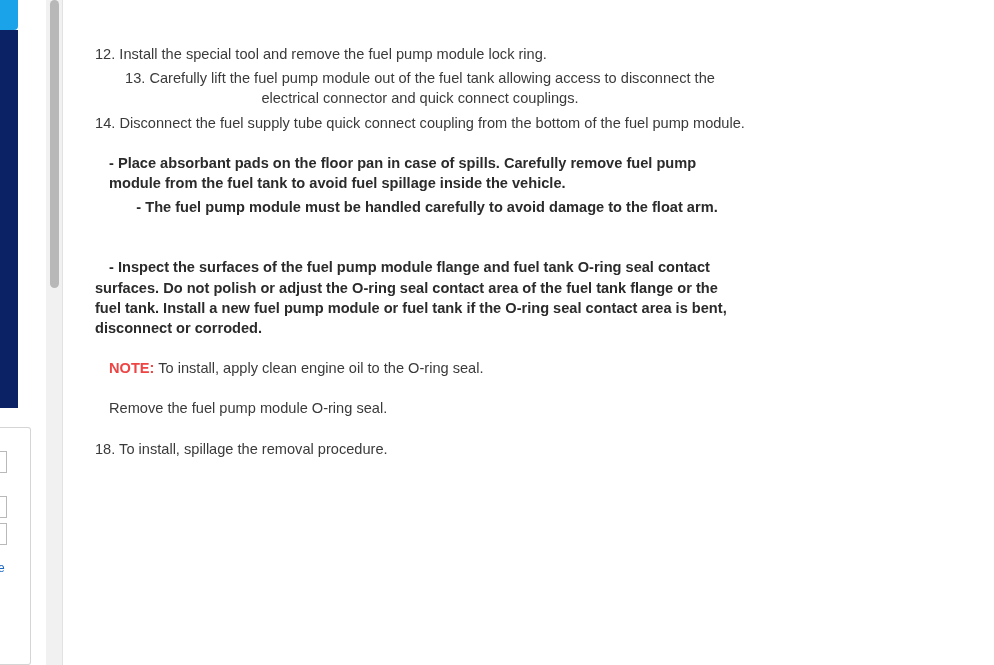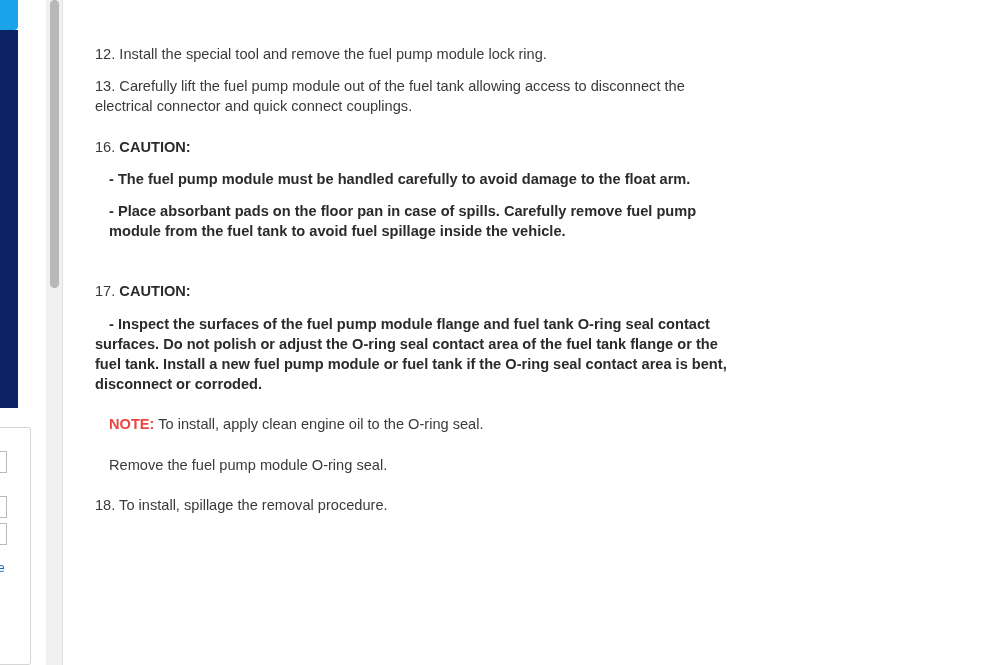--- a/index.html
+++ b/index.html
@@ -126,21 +126,22 @@
     top: 44px;
     width: 650px;
     color: #3a3a3a;
     font-size: 14.6px;
     line-height: 20.2px;
   }
   .para {
     margin: 0 0 0 0;
   }
   .para + .para {
-    margin-top: 12px;
+    margin-top: 4px;
+    text-align: center;
   }
   .gap {
     height: 20px;
   }
   .bold {
     font-weight: bold;
     color: #2b2b2b;
   }
   .indent-1 {
     display: block;
@@ -183,43 +184,38 @@
 
   <div class="doc-pane">
     <div class="doc-body">
 
       <p class="para">
         <span><span>12.</span> <span>Install the special tool and remove the fuel pump module lock ring.</span></span>
       </p>
       <p class="para">
         <span>13.</span> <span>Carefully lift the fuel pump module out of the fuel tank allowing access to disconnect the electrical connector and quick connect couplings.</span>
       </p>
-
-      <div class="gap"></div>
-
-      <p class="para">
-        <span>16.</span>
-        <span class="bold">CAUTION:</span>
+      <p class="para">
+        <span>14.</span> <span>Disconnect the fuel supply tube quick connect coupling from the bottom of the fuel pump module.</span>
+      </p>
+
+      <div class="gap"></div>
+
+      <p class="para">
+        <span class="block-indent bold" style="padding-left:14px;text-indent:0;">-  Place absorbant pads on the floor pan in case of spills. Carefully remove fuel pump module from the fuel tank to avoid fuel spillage inside the vehicle.</span>
       </p>
       <p class="para">
         <span class="indent-1 bold">-  The fuel pump module must be handled carefully to avoid damage to the float arm.</span>
       </p>
-      <p class="para">
-        <span class="block-indent bold" style="padding-left:14px;text-indent:0;">-  Place absorbant pads on the floor pan in case of spills. Carefully remove fuel pump module from the fuel tank to avoid fuel spillage inside the vehicle.</span>
-      </p>
-
-      <div class="gap"></div>
-
-
-      <div class="gap"></div>
-
-      <p class="para">
-        <span>17.</span>
-        <span class="bold">CAUTION:</span>
-      </p>
+
+      <div class="gap"></div>
+
+
+      <div class="gap"></div>
+
       <p class="para">
         <span class="indent-1 bold">-  Inspect the surfaces of the fuel pump module flange and fuel tank O-ring seal contact surfaces. Do not polish or adjust the O-ring seal contact area of the fuel tank flange or the fuel tank. Install a new fuel pump module or fuel tank if the O-ring seal contact area is bent, disconnect or corroded.</span>
       </p>
 
       <div class="gap"></div>
 
       <p class="para">
         <span class="sub-para">
           <span class="note-label">NOTE:</span>
           <span>To install, apply clean engine oil to the O-ring seal.</span>

